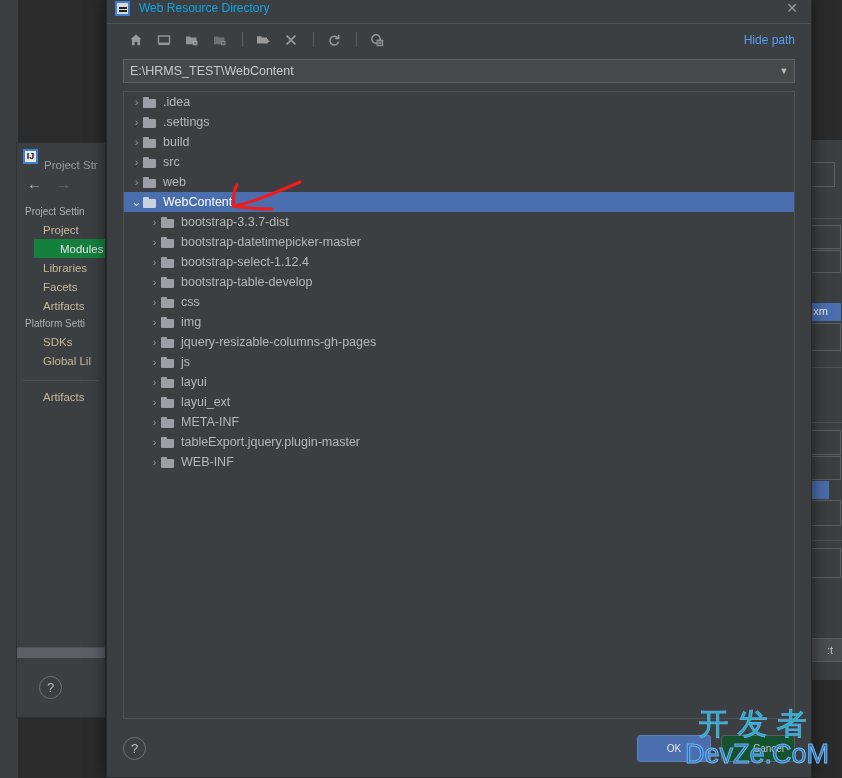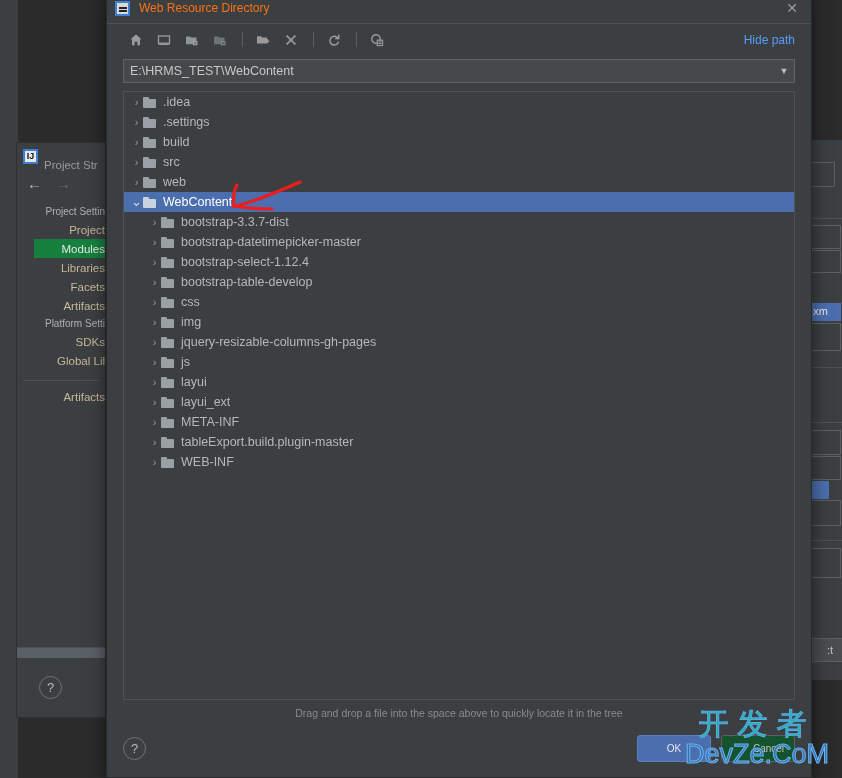--- a/index.html
+++ b/index.html
@@ -20,21 +20,20 @@
     position: absolute; left: 0; top: 0; width: 18px; height: 778px;
     background: #3c3f41;
   }
 
   
   .ps-dialog {
     position: absolute; left: 16px; top: 142px;
     width: 90px; height: 576px;
     background: #3c3f41;
     border: 1px solid #2e3133;
-    text-align: right;
   }
   .ps-titlebar {
     height: 26px; display: flex; align-items: center; gap: 6px;
     padding-left: 6px;
     background: #3c3f41;
   }
   .ps-icon {
     width: 15px; height: 15px; flex: none;
     background: #e8e8e8;
     border: 2px solid #3e7fd1;
@@ -138,21 +137,21 @@
     width: 15px; height: 15px; flex: none; margin-right: 9px;
     background: #d8d8d8;
     border: 2px solid #3e7fd1;
     display: flex; align-items: center; justify-content: center;
   }
   .wrd-ticon i {
     display: block; width: 8px; height: 2px; background: #222;
     box-shadow: 0 3px 0 #222;
   }
   .wrd-title {
-    font-size: 12px; color: #f97316; flex: 1; white-space: nowrap;
+    font-size: 12px; color: #0ea5e9; flex: 1; white-space: nowrap;
   }
   .wrd-close {
     width: 26px; height: 24px; color: #9b9b9b; font-size: 14px;
     display: flex; align-items: center; justify-content: center;
   }
 
   .wrd-subtitle {
     flex: none; padding: 12px 16px 13px 22px;
     font-size: 12.5px; color: #bcbcbc;
   }
@@ -487,30 +486,29 @@
           <span class="tree-label">layui_ext</span>
         </div>
         <div class="tree-row" style="padding-left: 24px;">
           <span class="chev">›</span>
           <span class="folder"></span>
           <span class="tree-label">META-INF</span>
         </div>
         <div class="tree-row" style="padding-left: 24px;">
           <span class="chev">›</span>
           <span class="folder"></span>
-          <span class="tree-label">tableExport.build.plugin-master</span>
+          <span class="tree-label">tableExport.jquery.plugin-master</span>
         </div>
         <div class="tree-row" style="padding-left: 24px;">
           <span class="chev">›</span>
           <span class="folder"></span>
           <span class="tree-label">WEB-INF</span>
         </div>
       </div>
 
-    <div class="wrd-hint">Drag and drop a file into the space above to quickly locate it in the tree</div>
 
     <div class="wrd-footer">
       <div class="help-circle">?</div>
       <div class="footer-spacer"></div>
       <div class="btn btn-ok">OK</div>
       <div class="btn btn-cancel">Cancel</div>
     </div>
   </div>
 
   <div class="annot">

